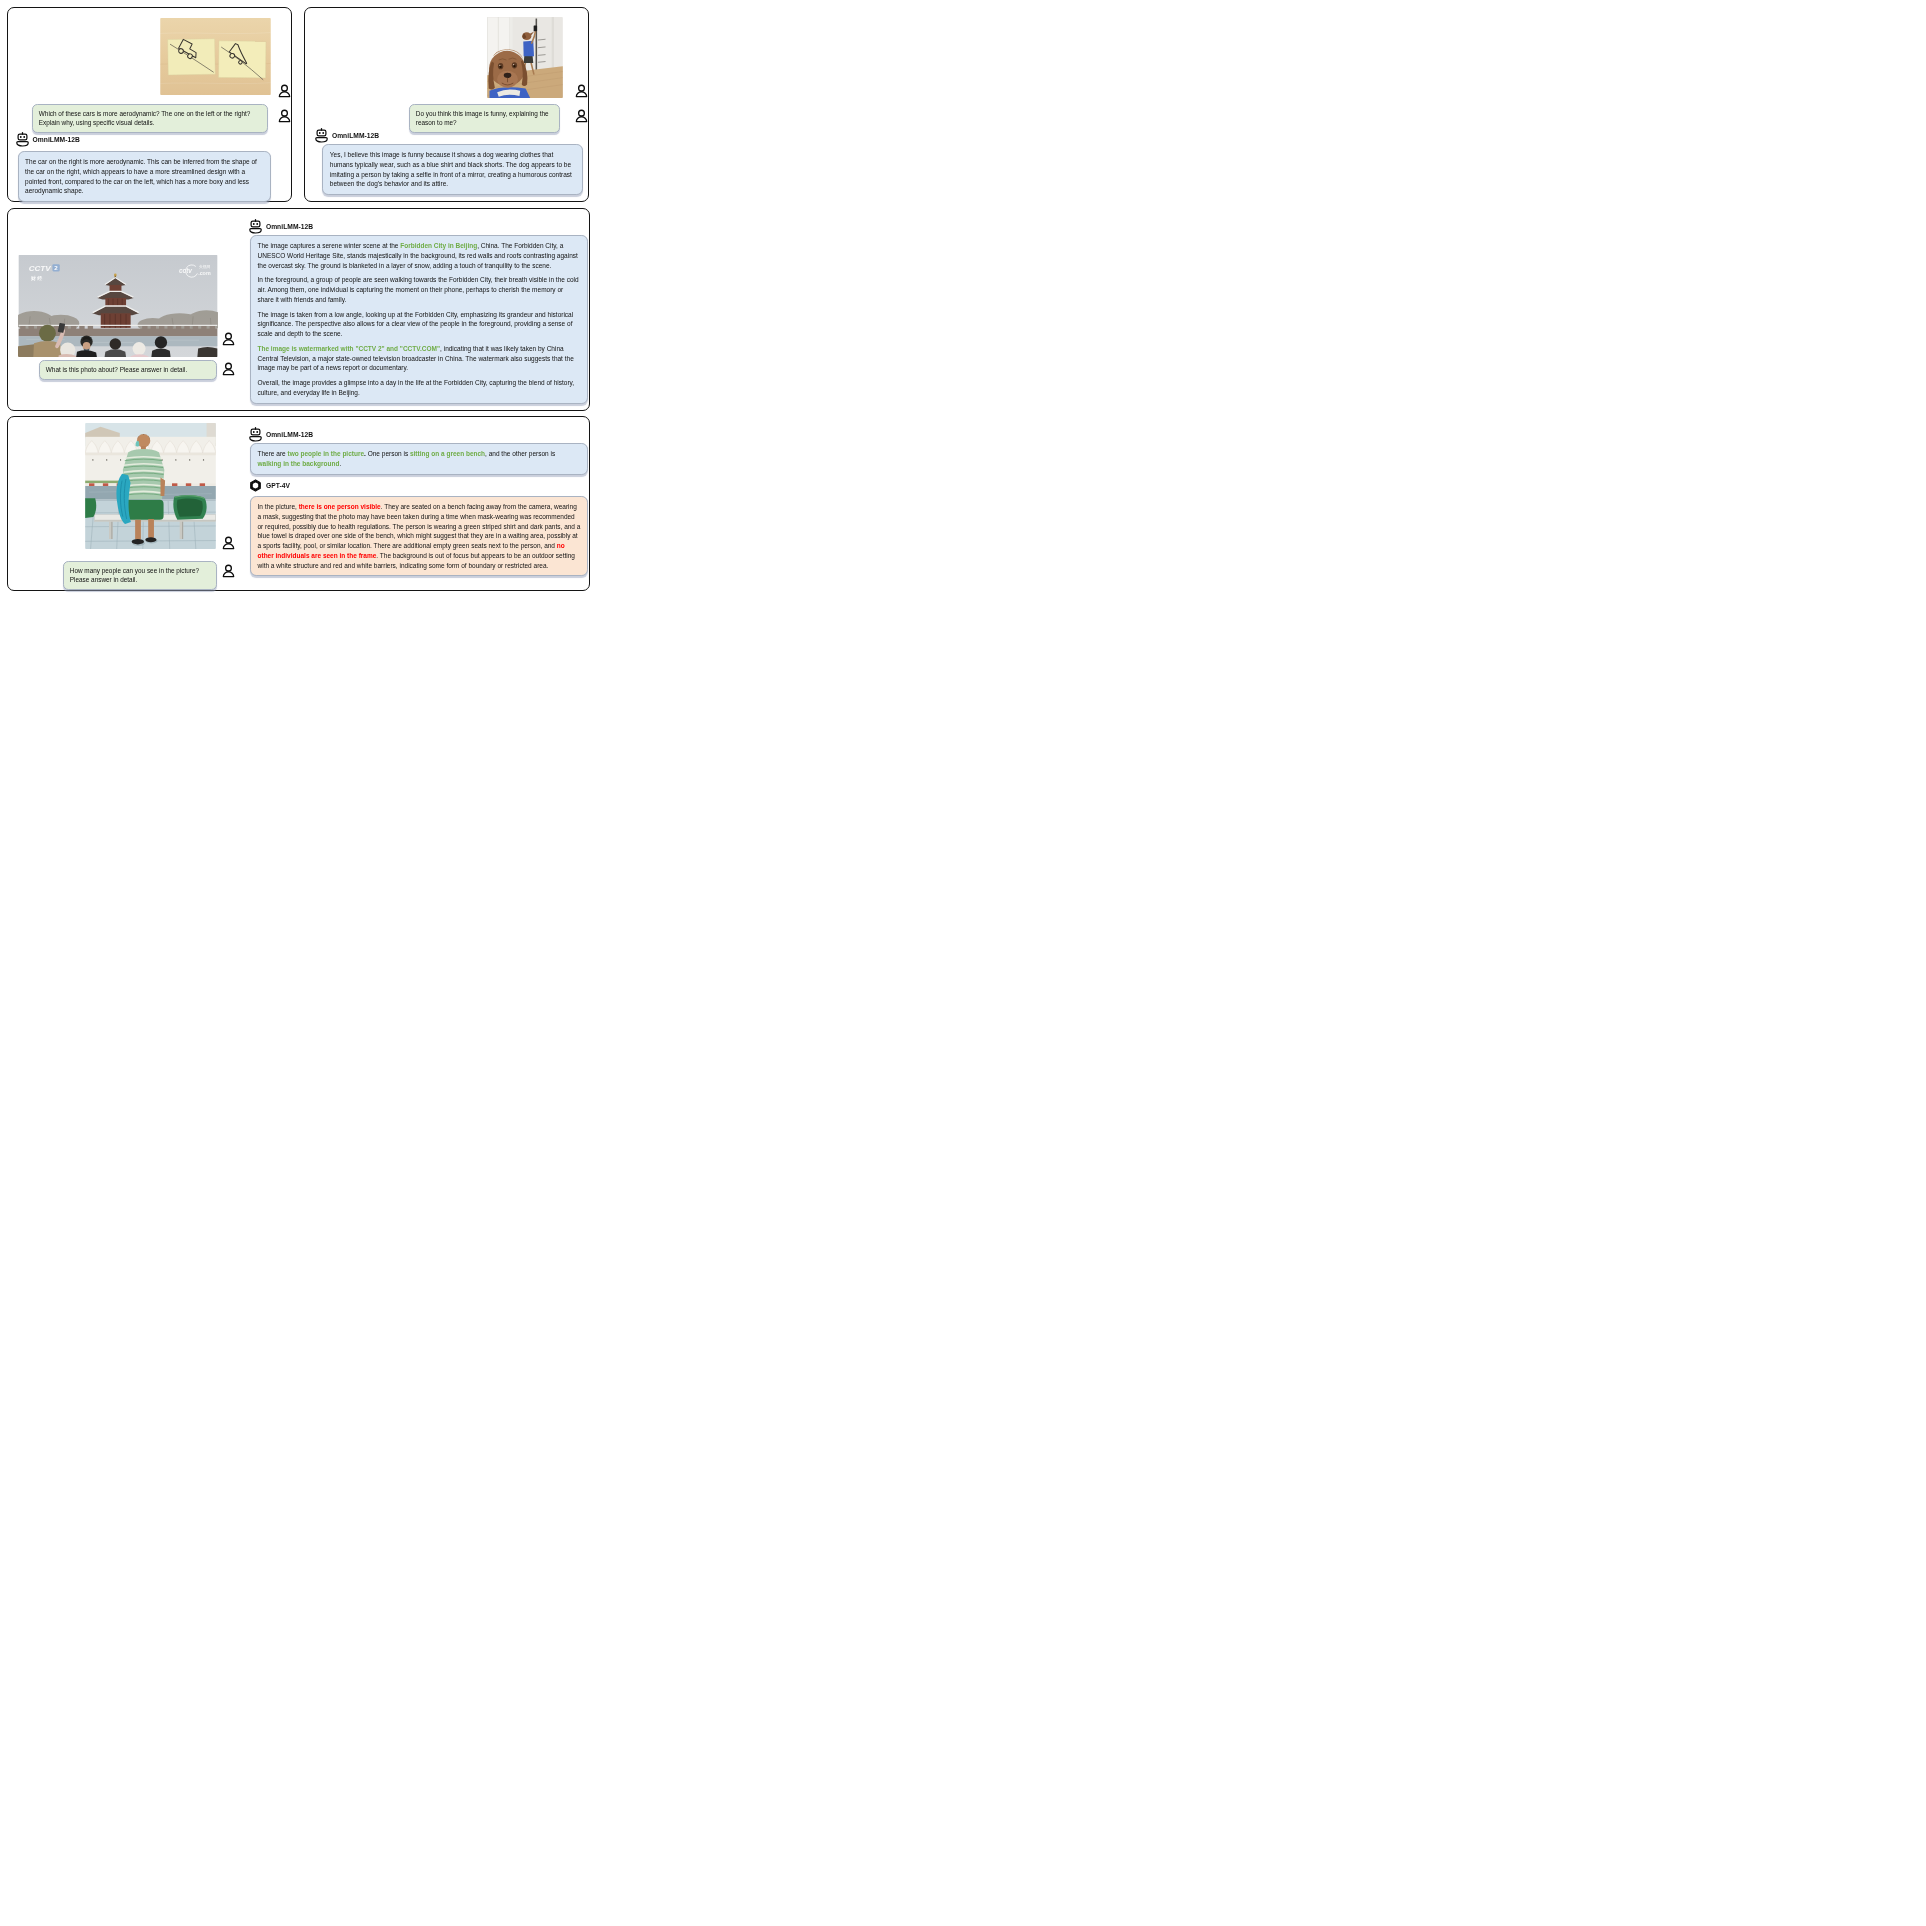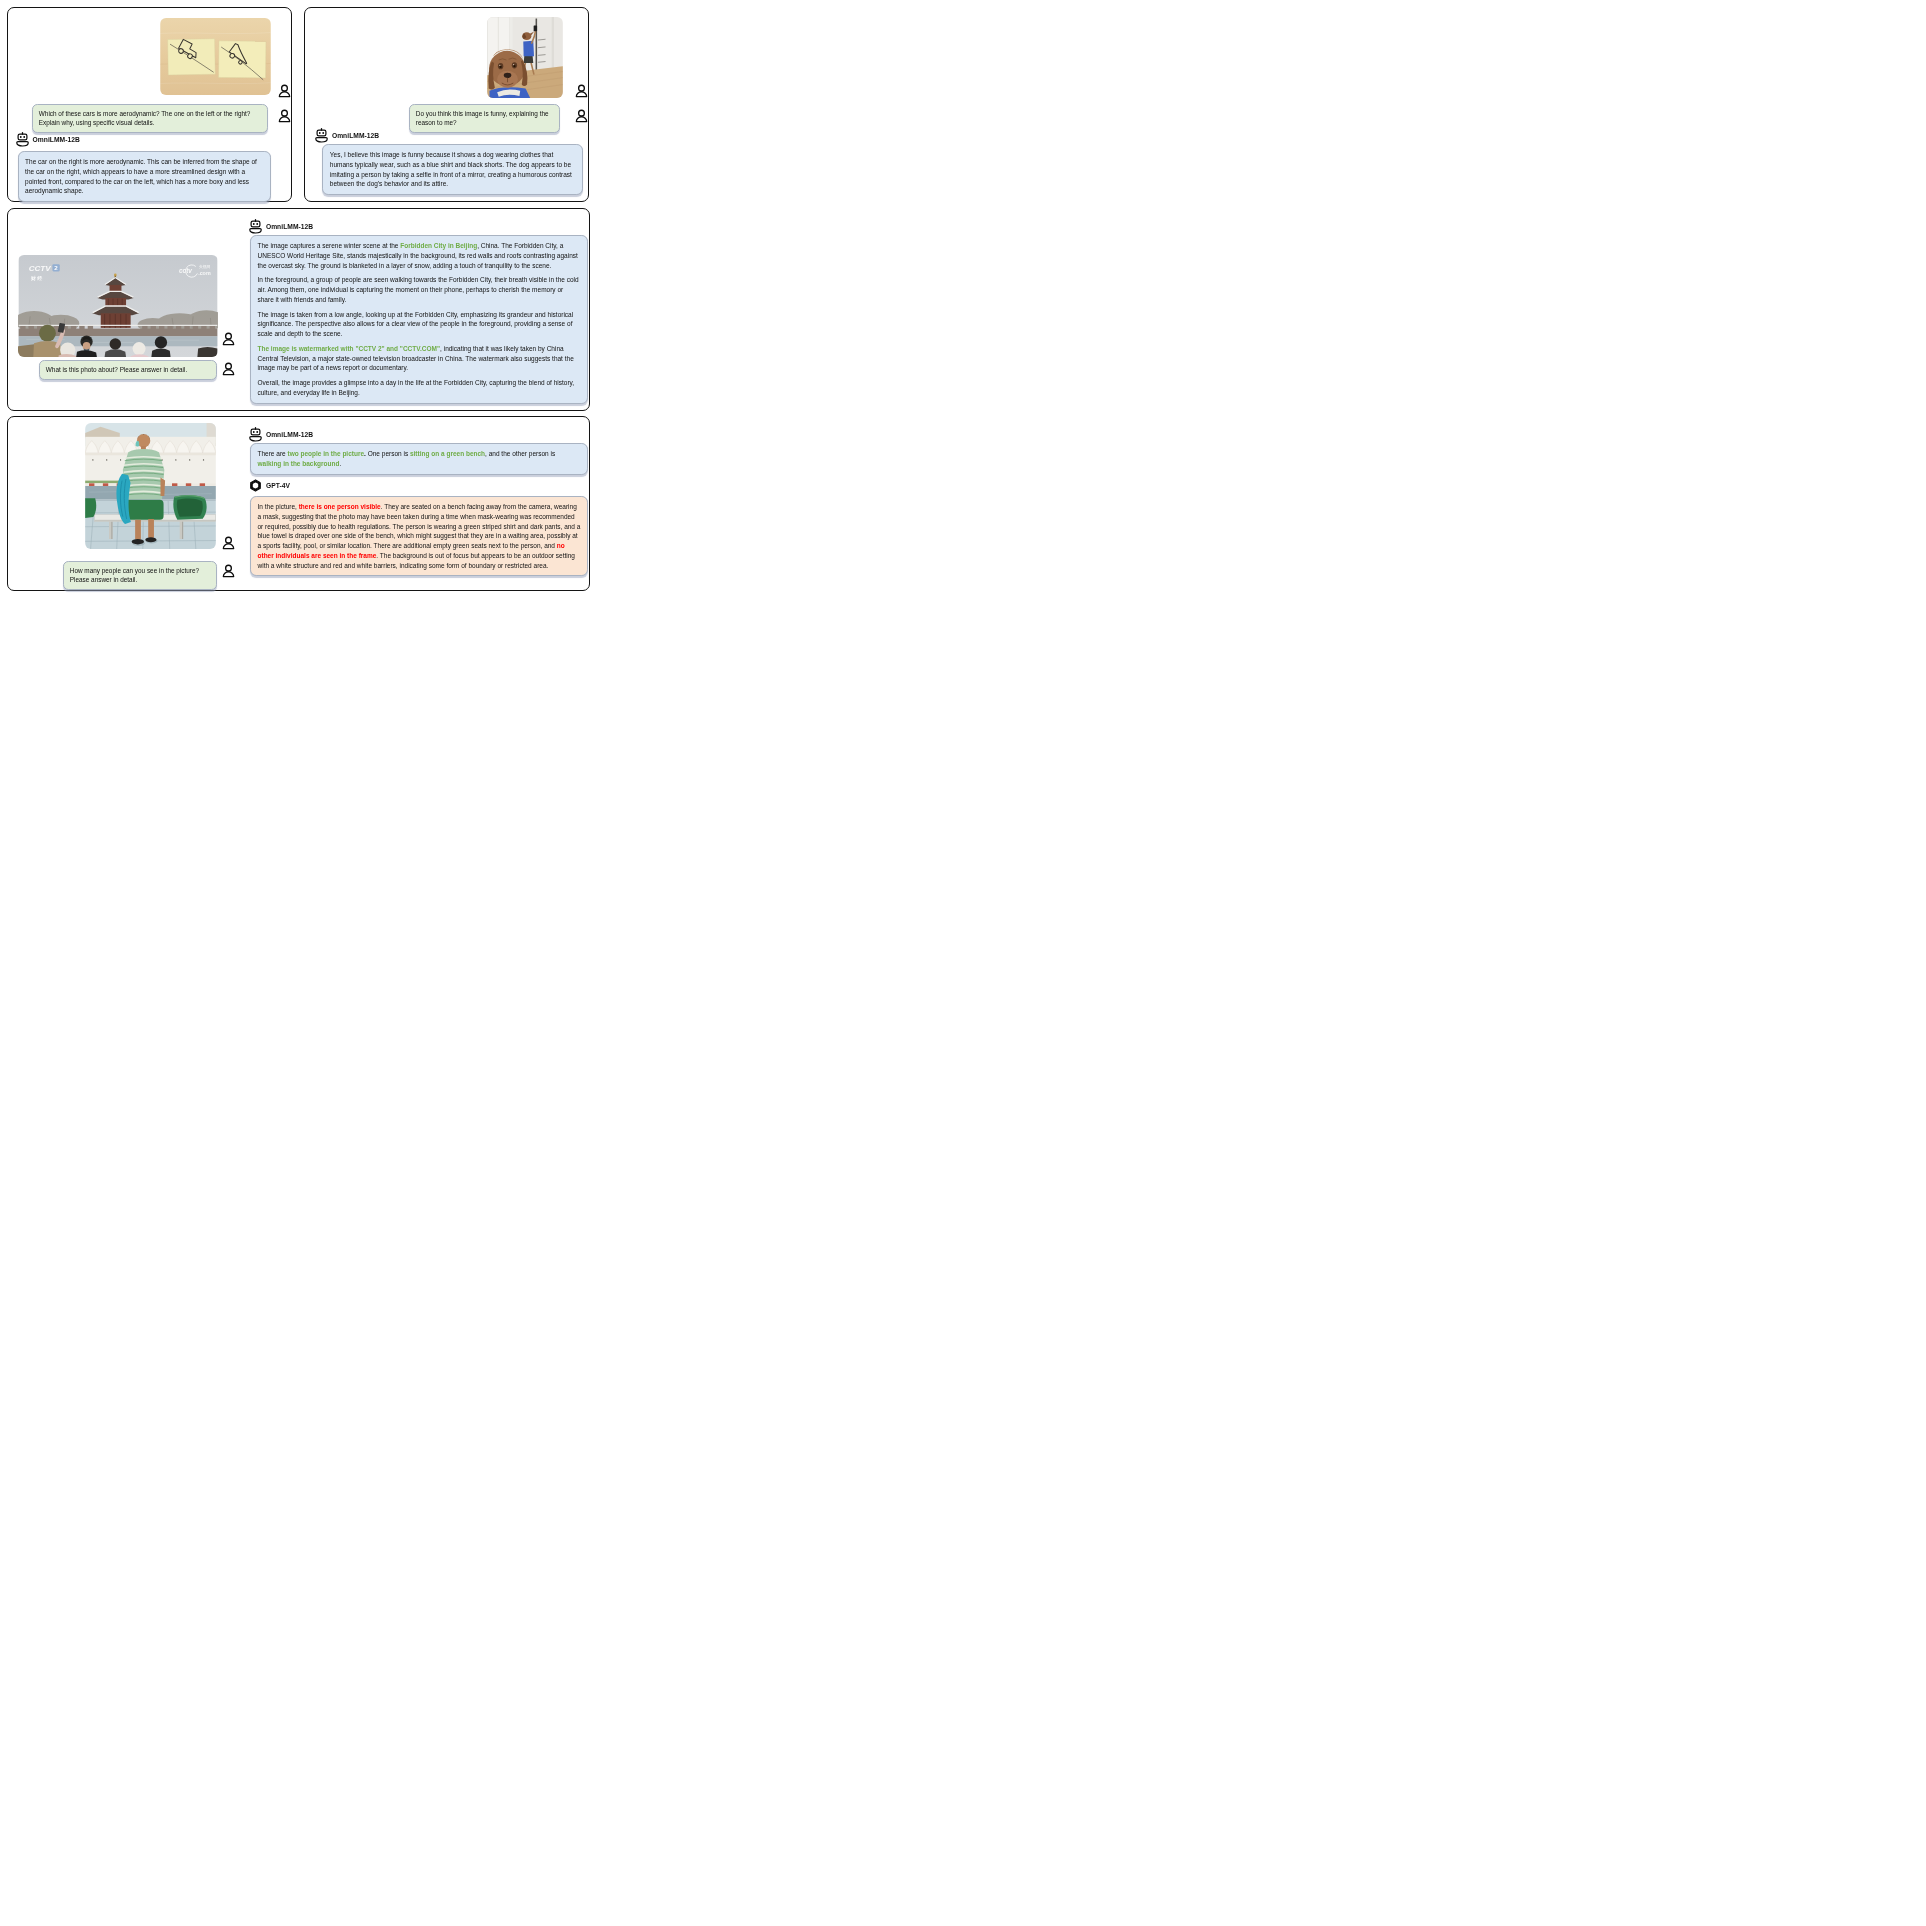--- a/index.html
+++ b/index.html
@@ -14,21 +14,21 @@
   .a{background:#DCE8F5;border-radius:6.2px;padding:5px 6.5px;font-size:6.5px;line-height:1.5;}
   .gpt{background:#FBE5D3;}
   .a p{margin:0 0 5px 0;}
   .a p:last-child{margin:0;}
   .seg-green{color:#6FAC46;font-weight:700;}
   .seg-red{color:#FF0000;font-weight:700;}
   .seg-b{font-weight:700;}
   .bot-row{display:flex;align-items:center;gap:3.9px;}
   .bot-name{font-size:6.7px;font-weight:700;letter-spacing:0.04px;}
   .icon svg{display:block;}
-  .photo{display:block;border-radius:6px;overflow:hidden;}
+  .photo{display:block;border-radius:1px;overflow:hidden;}
   .photo svg{display:block;width:100%;height:100%;}
 </style>
 </head>
 <body>
 
 <div class="page">
 
   <div class="panel" style="left:7px;top:7px;width:285px;height:195px;">
 
     <div class="abs photo" style="left:152px;top:10.4px;width:111px;height:77px;">

